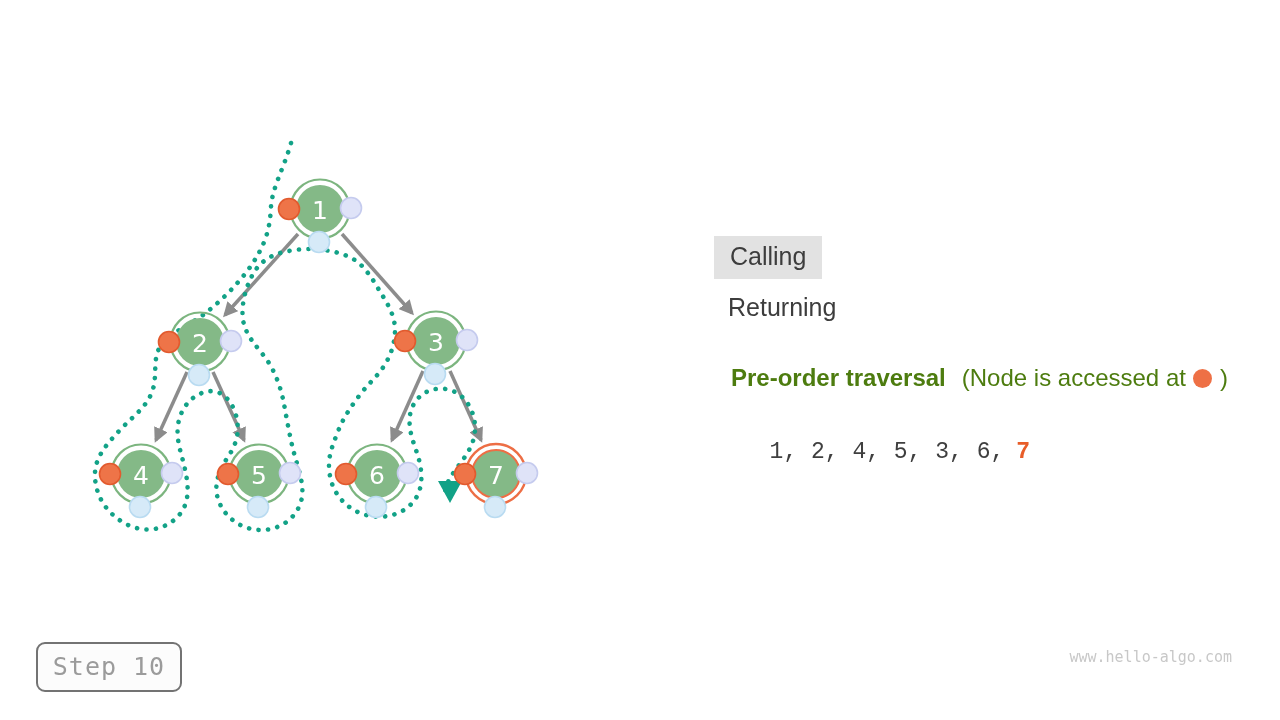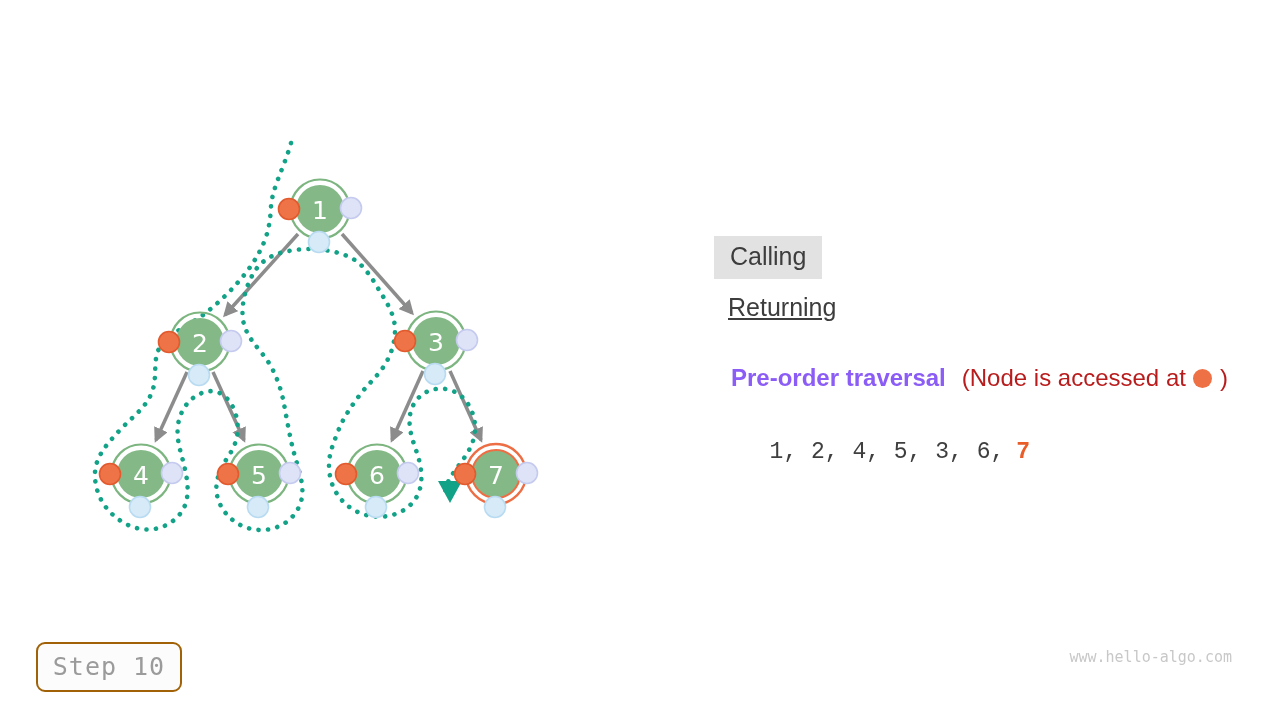--- a/index.html
+++ b/index.html
@@ -19,46 +19,46 @@
   .calling-badge {
     display: inline-block;
     background: #e2e2e2;
     border-radius: 0;
     padding: 6px 16px 8px 16px;
     font-size: 25px;
     color: #3d3d3d;
   }
   .returning-label {
     position: absolute; left: 728px; top: 293px;
-    font-size: 25px; color: #3d3d3d; text-decoration: underline;
+    font-size: 25px; color: #3d3d3d;
   }
 
   .traversal-line {
     position: absolute; left: 731px; top: 364px;
     font-size: 24px; white-space: nowrap;
   }
-  .traversal-title { font-weight: bold; color: #8b5cf6; }
-  .traversal-note { color: #b91c1c; margin-left: 16px; text-align: center; }
+  .traversal-title { font-weight: bold; color: #4d7c0f; }
+  .traversal-note { color: #4d7c0f; margin-left: 16px; text-align: center; }
   .note-dot {
     display: inline-block; width: 19px; height: 19px;
     background: #ee7045; border-radius: 50%;
     margin: 0 8px 0 7px; vertical-align: -2px;
   }
 
   .sequence-line {
     position: absolute; left: 742px; top: 413px;
     font-family: Liberation Mono, monospace;
     font-size: 23px; color: #3f3f3f; white-space: pre;
   }
   .sequence-current { color: #e85d28; font-weight: bold; margin-left: 12px; }
 
   .step-badge {
     position: absolute; left: 36px; top: 642px;
     width: 146px; height: 50px;
-    border: 2px solid #a16207; border-radius: 9px;
+    border: 2px solid #737373; border-radius: 9px;
     background: #fcfcfc;
     font-family: "DejaVu Sans Mono", monospace;
     font-size: 25px; color: #9b9b9b;
     text-align: center; line-height: 45px;
     letter-spacing: 1px;
   }
 
   .watermark {
     position: absolute; right: 48px; top: 648px;
     font-family: "DejaVu Sans Mono", monospace;

